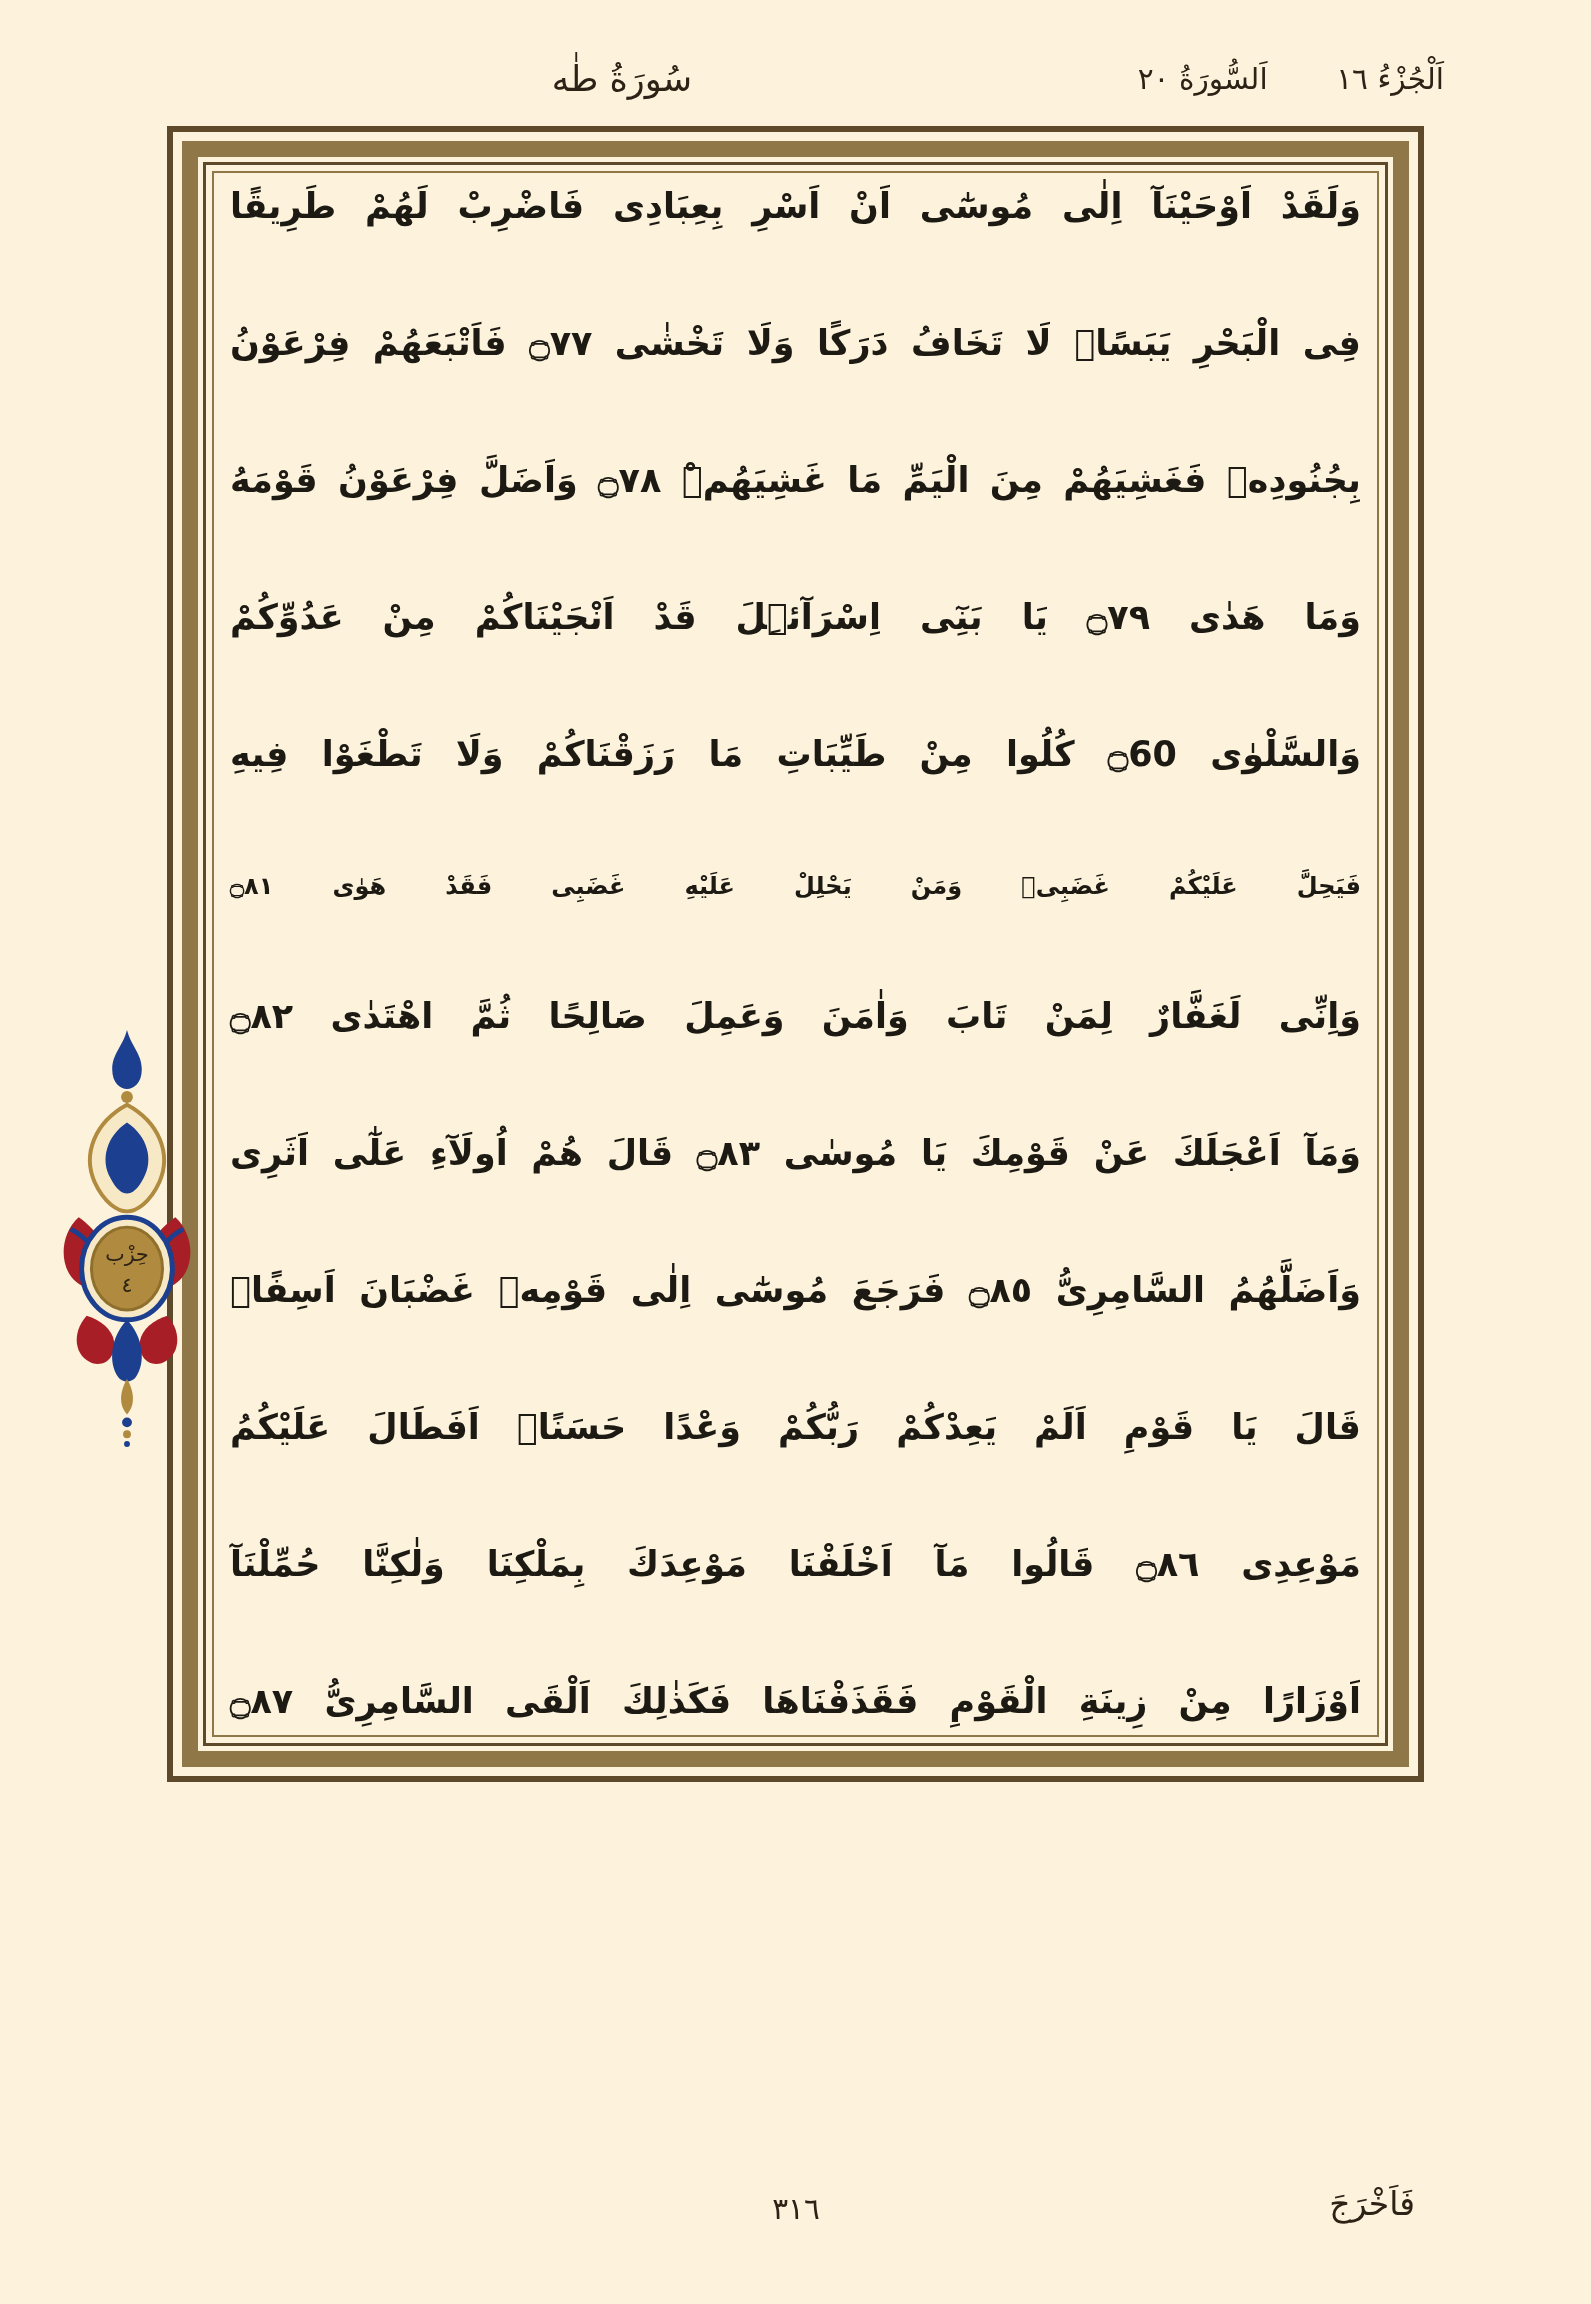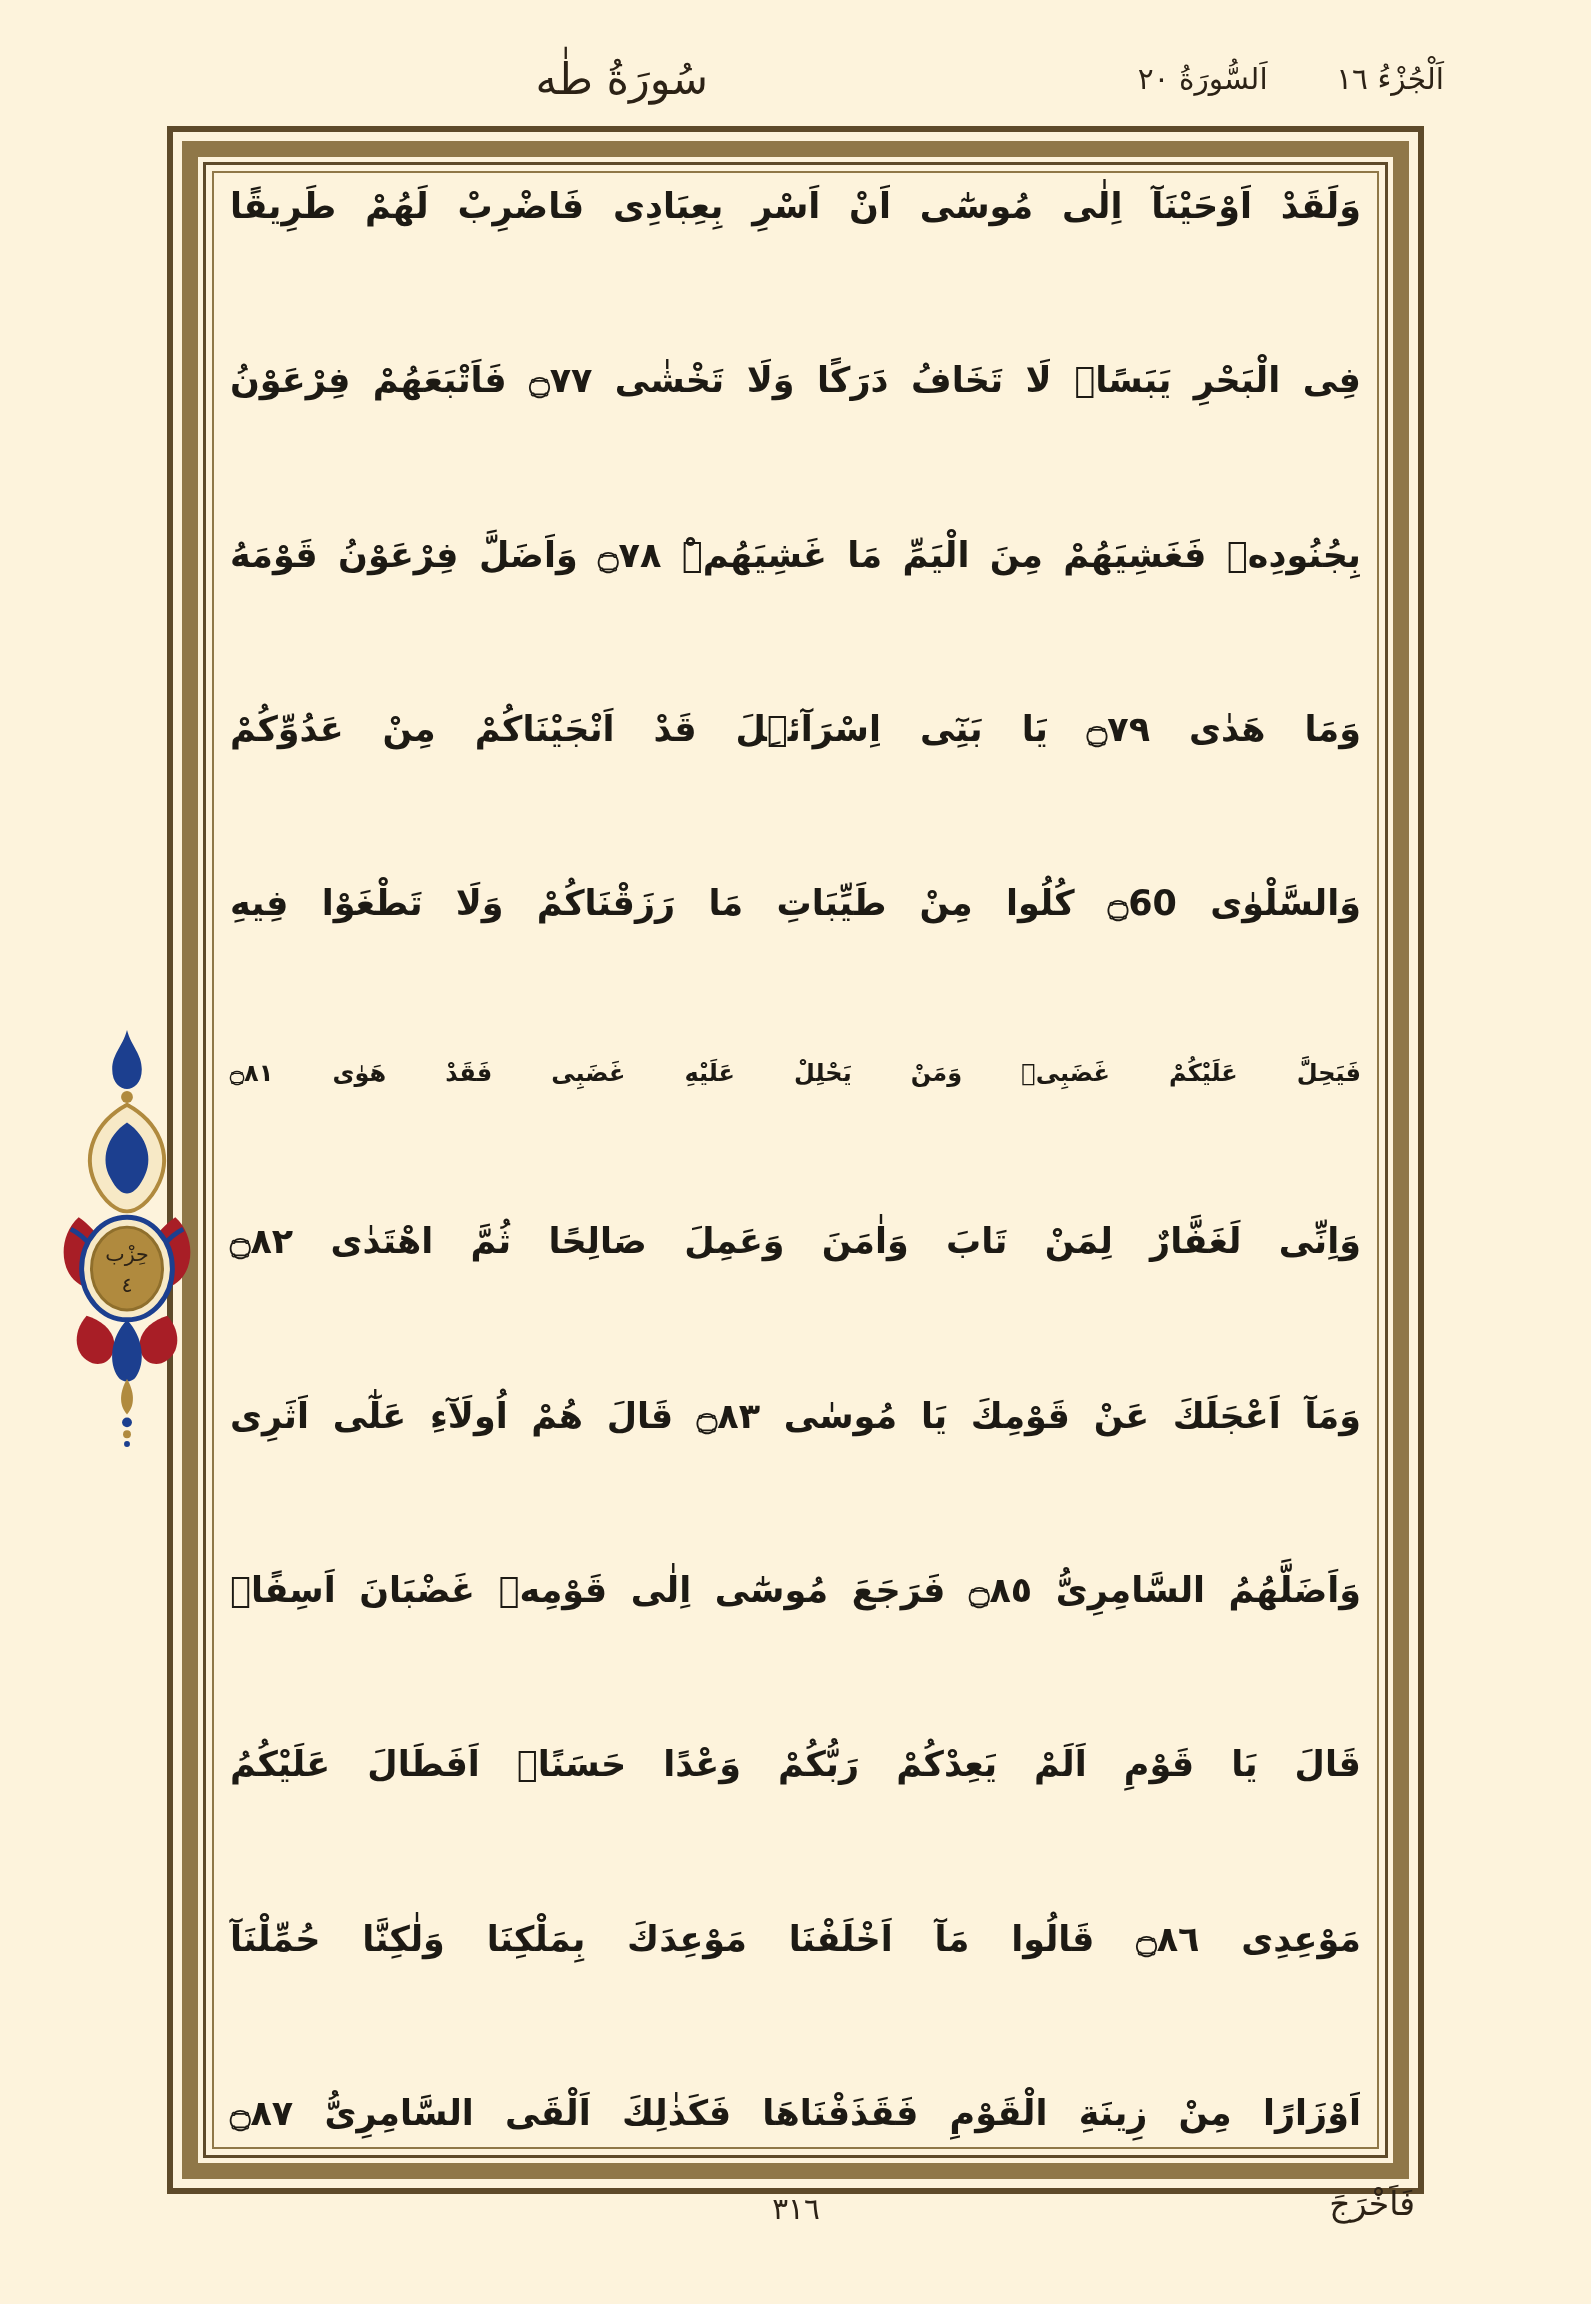--- a/index.html
+++ b/index.html
@@ -34,35 +34,35 @@
     direction: rtl;
     color: #2c2216;
   }
   .header .juz,
   .header .surah-no {
     font-size: 29.6px;
     letter-spacing: 1px;
     margin-left: 43px;
   }
   .header .surah-name {
-    font-size: 43px;
+    font-size: 35px;
   }
   .header-right {
     display: flex;
     gap: 25.6px;
     align-items: center;
   }
 
   
   .frame-outer {
     position: absolute;
     top: 126px;
     left: 167px;
     width: 1257px;
-    height: 2068px;
+    height: 1656px;
     border: 6.9px solid #5e4a2a;
     background: #fdf3dc;
     box-sizing: border-box;
   }
   .frame-mid {
     position: absolute;
     inset: 8.9px;
     border: 16.7px solid #8f7748;
     box-sizing: border-box;
   }

